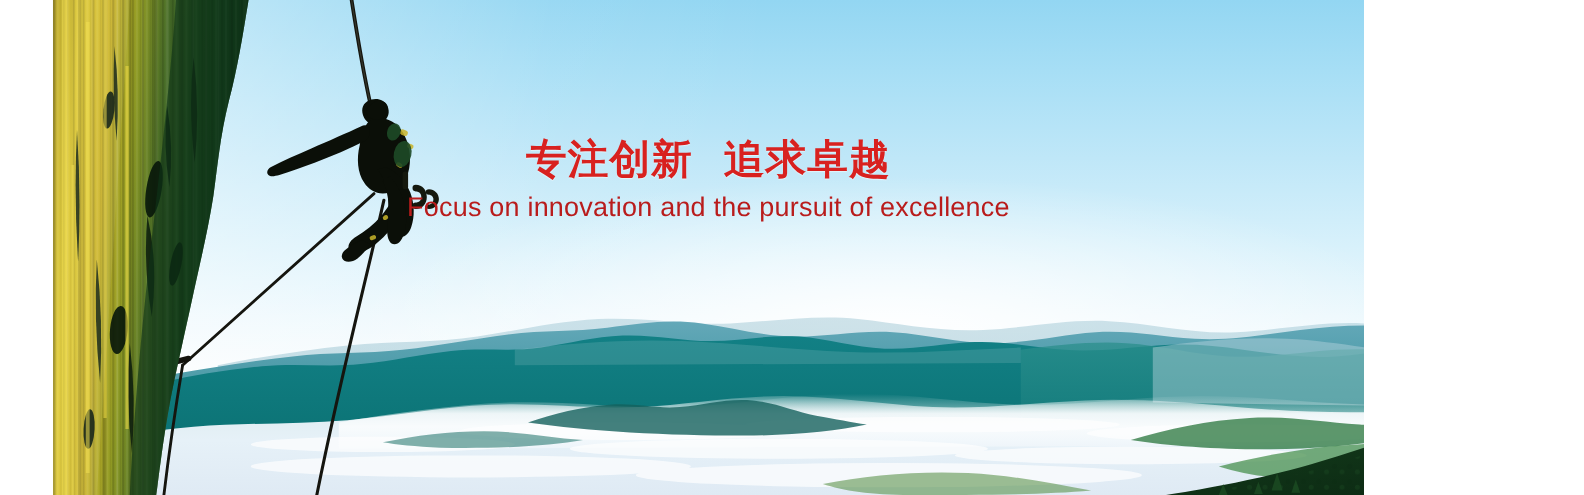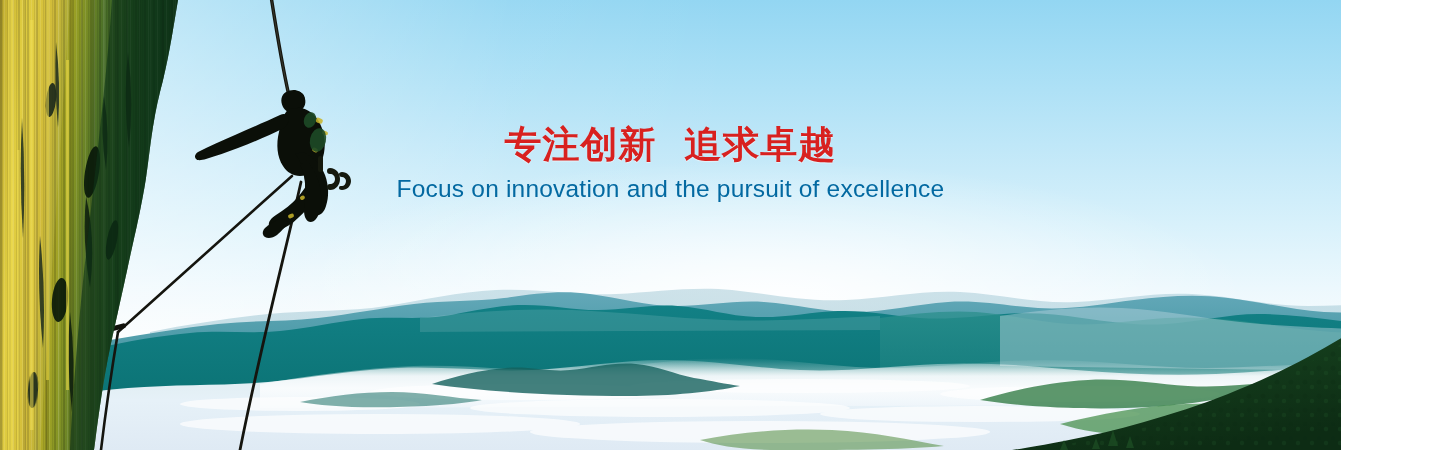--- a/index.html
+++ b/index.html
@@ -6,24 +6,25 @@
   * { margin:0; padding:0; box-sizing:border-box; }
   html, body {
     width:1440px; height:450px;
     background:#fff;
     font-family:"Liberation Sans", sans-serif;
     overflow:hidden;
   }
 
   .banner {
     position:relative;
-    width:1341px;
+    width:1192px;
     height:450px;
     overflow:hidden;
     background:#ffffff;
+    margin-left:48px;
   }
 
   .layer { position:absolute; inset:0; }
 
   
   .sky-base {
     background:linear-gradient(to bottom,
       #93d6f2 0%,
       #a6def5 14%,
       #bfe7f8 32%,
@@ -68,21 +69,21 @@
     line-height:1.12;
     text-shadow:0 1px 1px rgba(255,255,255,0.55);
     white-space:pre;
     display:block;
   }
   .headline-en {
     margin-top:9px;
     font-family:"Liberation Sans", sans-serif;
     font-size:24.5px;
     font-weight:400;
-    color:#0369a1;
+    color:#b91c1c;
     letter-spacing:0.2px;
     line-height:1.2;
     display:block;
   }
 </style>
 </head>
 <body>
 
 <div class="banner">
 

